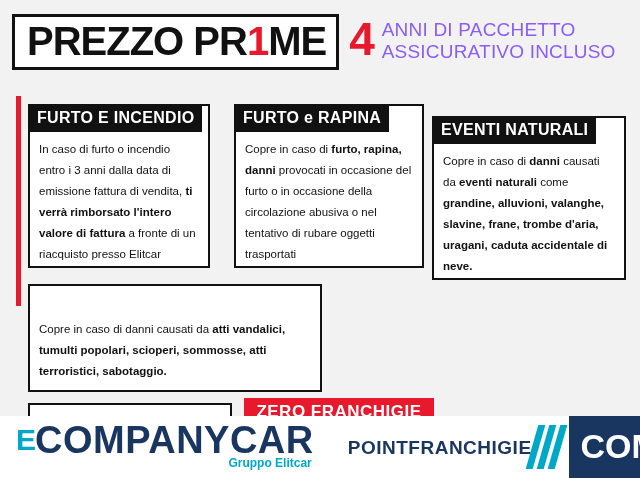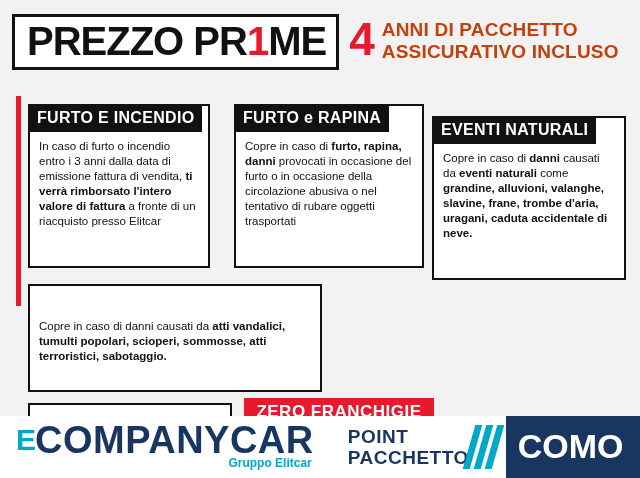--- a/index.html
+++ b/index.html
@@ -63,22 +63,22 @@
     font-weight: bold;
     color: #e8192c;
     margin-right: 7px;
   }
   .header-lines {
     margin-top: 3px;
   }
   .header-line {
     font-size: 19px;
     line-height: 22px;
-    font-weight: bold;
-    color: #c2410c;
+    font-weight: normal;
+    color: #8b5cf6;
     letter-spacing: 0.2px;
     white-space: nowrap;
   }
   
   .red-rule {
     position: absolute;
     left: 16px;
     top: 96px;
     width: 5px;
     height: 210px;
@@ -102,21 +102,21 @@
     display: inline-block;
   }
   .card-title-wrap {
     position: absolute;
     top: -1px;
     left: -1px;
     border-radius: 8px;
   }
   .card-body {
     font-size: 11.5px;
-    line-height: 15px;
+    line-height: 21px;
     color: #111111;
     padding: 6px 9px 8px 9px;
     margin-top: 27px;
   }
   .card-body b { font-weight: bold; }
 
   #card-furto-incendio { left: 28px;  top: 104px; width: 178px; height: 160px; }
   #card-furto-rapina   { left: 234px; top: 104px; width: 186px; height: 160px; }
   #card-eventi-nat     { left: 432px; top: 116px; width: 190px; height: 160px; }
   #card-sociopolitici  { left: 28px;  top: 284px; width: 290px; height: 104px; }
@@ -185,21 +185,21 @@
     margin-right: 2px;
   }
   .divider {
     width: 2px;
     height: 42px;
     background: #c9ccd1;
     margin: 0 16px 0 18px;
   }
   .point-block {
     display: flex;
-    flex-direction: column;
+    flex-direction: row;
     justify-content: space-between;
   }
   .point-line {
     color: #18365f;
     font-size: 19px;
     font-weight: bold;
     line-height: 21px;
     letter-spacing: 0.5px;
   }
   .como-block {
@@ -288,21 +288,21 @@
     <div class="logo-block">
       <div class="logo-main">
         <span class="logo-e">E</span>
         <span class="logo-word">COMPANYCAR</span>
       </div>
       <div class="logo-sub">Gruppo Elitcar</div>
     </div>
     <div class="divider"></div>
     <div class="point-block">
       <div class="point-line">POINT</div>
-      <div class="point-line">PACCHETTO</div>
+      <div class="point-line">FRANCHIGIE</div>
     </div>
     <div class="como-block">
       <div class="slashes">
         <div class="slash"></div>
         <div class="slash"></div>
         <div class="slash"></div>
       </div>
       <div class="como-text">COMO</div>
     </div>
   </div>

